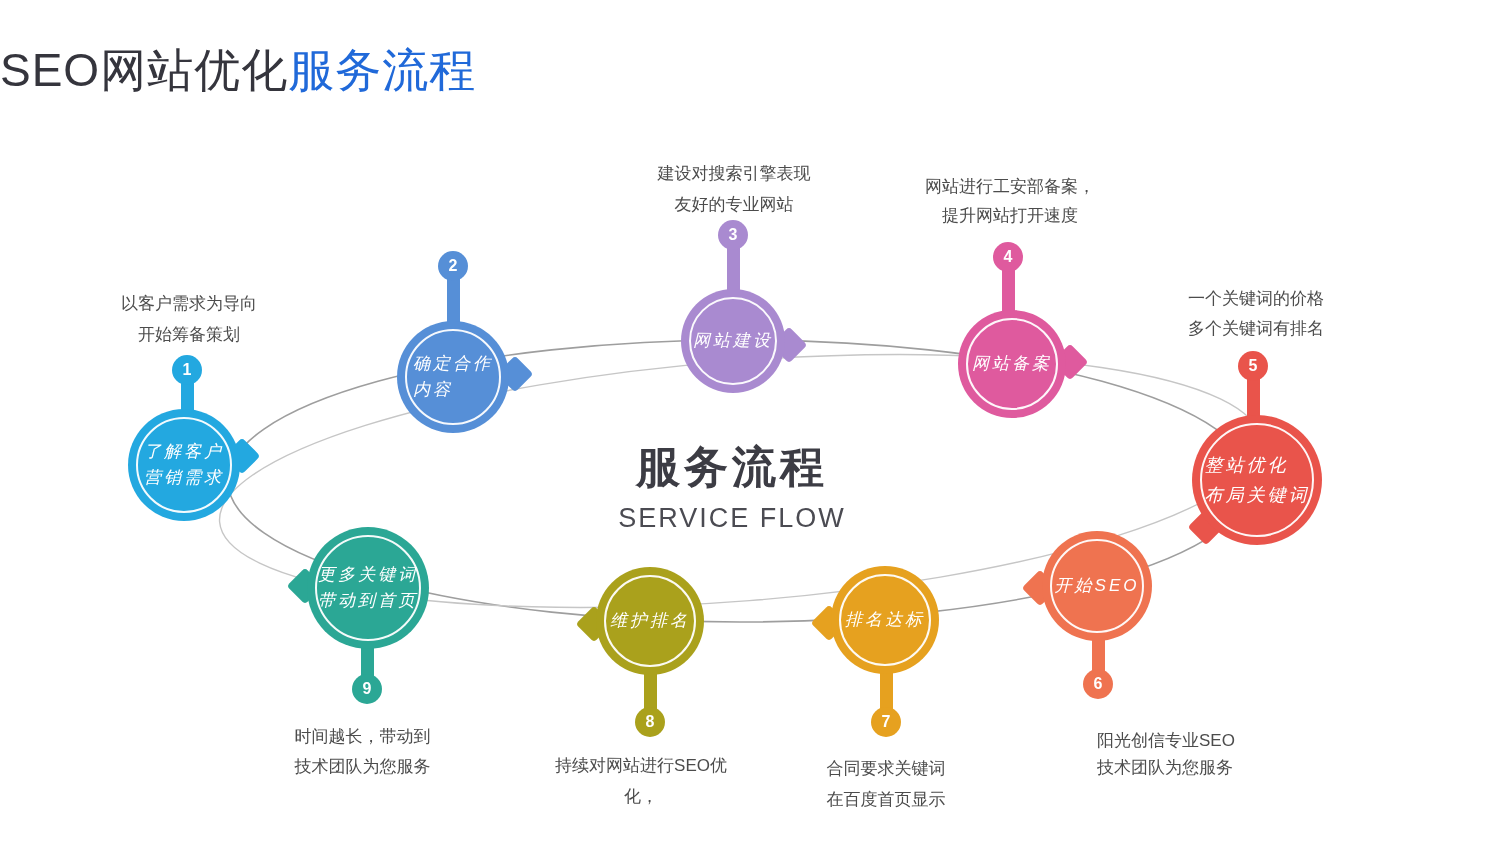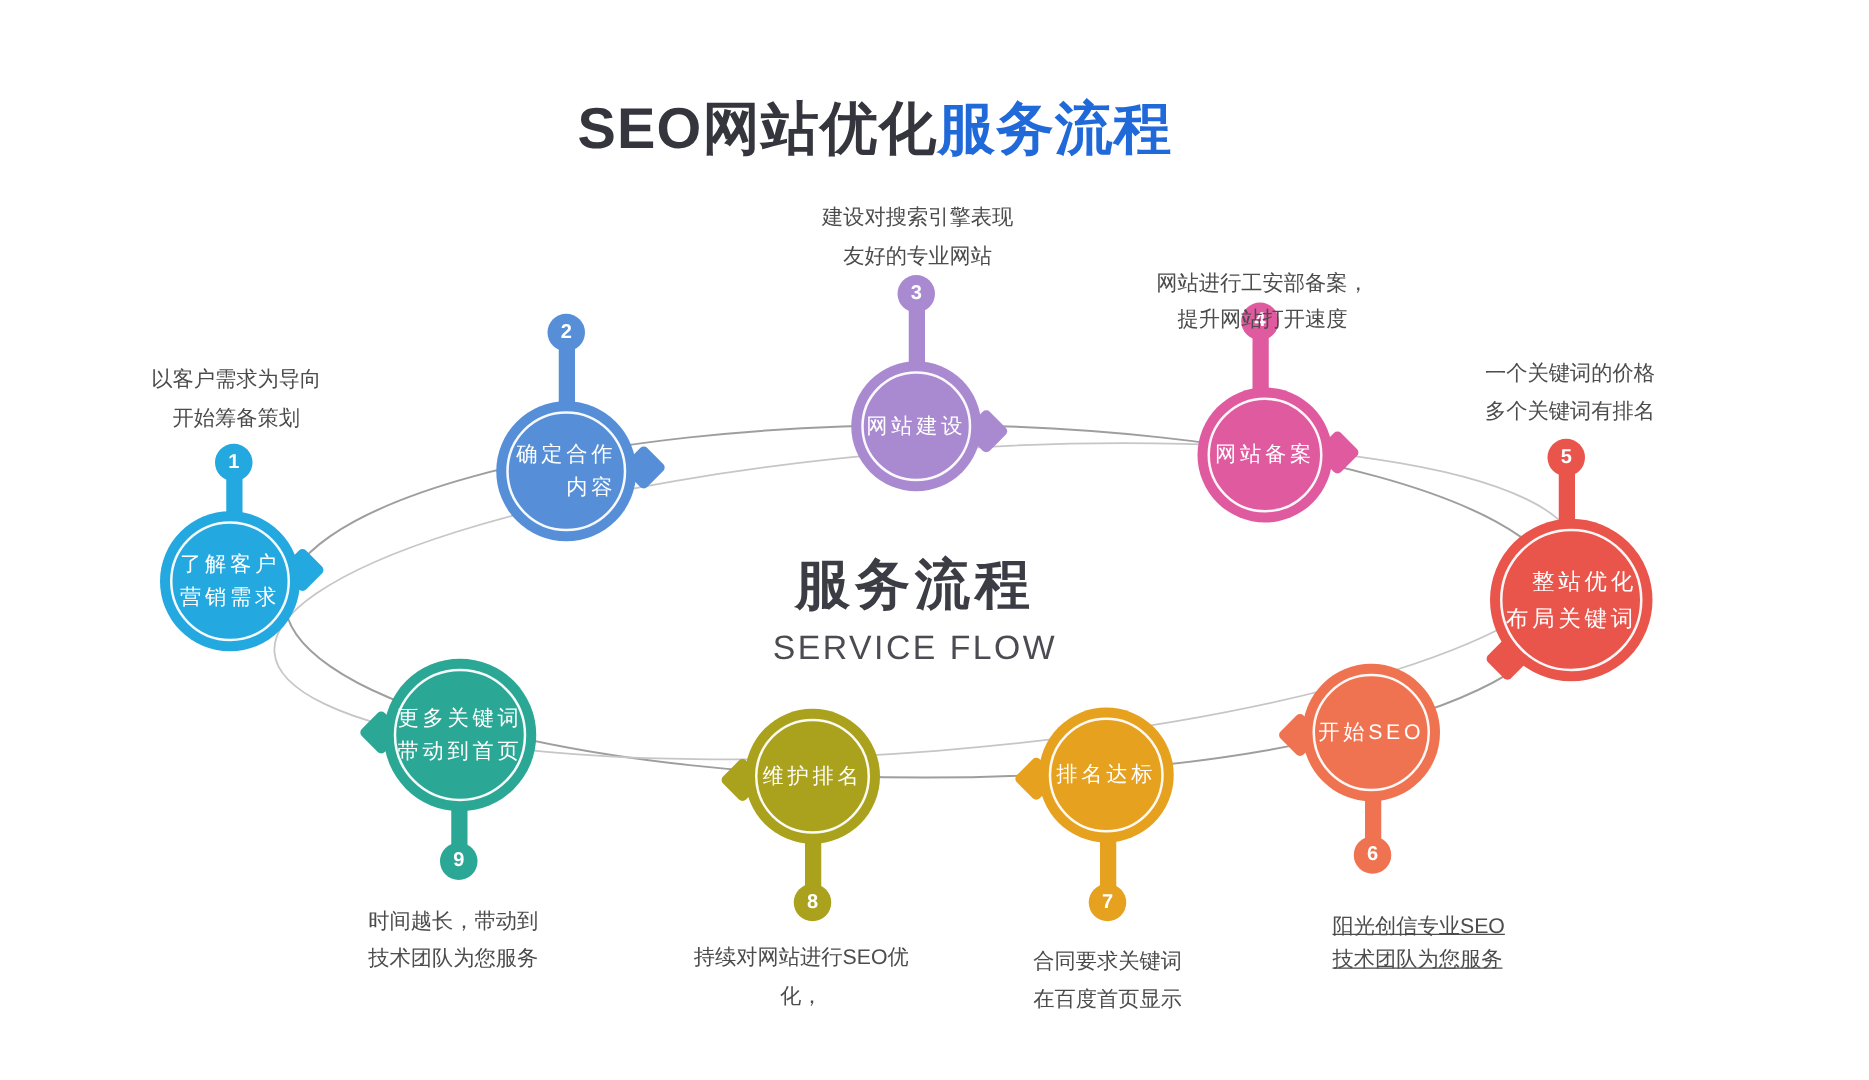--- a/index.html
+++ b/index.html
@@ -1,30 +1,30 @@
 <!DOCTYPE html>
 <html><head>
 <meta charset="utf-8">
 <style>
   html,body{margin:0;padding:0;background:#ffffff;}
   body{font-family:"Liberation Sans","DejaVu Sans",sans-serif;}
   .stage{position:relative;width:1495px;height:864px;background:#ffffff;overflow:hidden;}
   .curves{position:absolute;left:0;top:0;z-index:0;}
-  .page-title{position:absolute;left:0;top:40px;width:1400px;text-align:center;
-    font-size:46px;font-weight:700;letter-spacing:1px;z-index:3;margin-top:32px;}
+  .page-title{position:absolute;left:0;top:40px;width:1400px;
+    font-size:46px;font-weight:400;letter-spacing:1px;z-index:3;}
   .page-title .t-dark{color:#35353d;}
   .page-title .t-accent{color:#2069d9;}
   .center-label{position:absolute;left:572px;top:438px;width:320px;text-align:center;z-index:1;}
   .center-label .zh{font-size:44px;font-weight:700;color:#3c3c44;letter-spacing:4px;}
   .center-label .en{font-size:27px;color:#4b4b52;letter-spacing:2px;margin-top:6px;}
   .node{position:absolute;z-index:2;}
   .bubble{position:absolute;left:0;top:0;width:100%;height:100%;border-radius:50%;
     display:flex;align-items:center;justify-content:center;z-index:3;}
   .ring{position:absolute;inset:8px;border:2.5px solid rgba(255,255,255,.95);border-radius:50%;}
-  .blabel{position:relative;color:#ffffff;font-size:17px;letter-spacing:3px;text-align:right;line-height:26px;}
+  .blabel{position:relative;color:#ffffff;font-size:17px;letter-spacing:3px;text-align:left;line-height:26px;font-style:italic;}
   .blabel.big{font-size:18px;line-height:30px;}
   .stem{position:absolute;width:13px;border-radius:7px;z-index:1;}
   .badge{position:absolute;width:30px;height:30px;border-radius:50%;color:#ffffff;
     display:flex;align-items:center;justify-content:center;font-size:16px;font-weight:700;z-index:2;}
   .tail{position:absolute;width:26px;height:26px;transform:rotate(45deg);border-radius:4px;z-index:2;}
   .desc{position:absolute;color:#4c4c4c;font-size:17px;z-index:2;}
   .desc.center{text-align:center;}
 </style>
 </head>
 <body>
@@ -106,21 +106,21 @@
       </div>
     <div class="tail" data-name="node-tail" style="left: 99px; top: 39px; background-color: rgb(223, 90, 158);"></div>
     <div class="bubble" data-name="node-bubble" style="background-color: rgb(223, 90, 158);">
       <div class="ring" data-name="bubble-ring"></div>
       <div class="blabel" data-name="node-label">
         <div data-name="label-line">网站备案</div>
         <div data-name="label-line"></div>
       </div>
     </div>
   </div>
-  <div class="desc center" data-name="node-desc-4" style="left:915px;top:172px;width:190px;line-height:29px;margin-top:40px;">
+  <div class="desc center" data-name="node-desc-4" style="left:915px;top:172px;width:190px;line-height:29px;">
     <div data-name="desc-line">网站进行工安部备案，</div>
     <div data-name="desc-line">提升网站打开速度</div>
   </div>
 
   <div class="node" data-name="flow-node-5" style="left:1192px;top:415px;width:130px;height:130px;">
     <div class="stem" data-name="node-stem" style="left: 55px; top: -44px; height: 60px; background-color: rgb(233, 84, 75);"></div>
     <div class="badge" data-name="step-number-badge" style="left: 46px; top: -64px; background-color: rgb(233, 84, 75);">
         <span data-name="step-number">5</span>
       </div>
     <div class="tail" data-name="node-tail" style="left: 1px; top: 99px; background-color: rgb(233, 84, 75);"></div>
@@ -144,21 +144,21 @@
       </div>
     <div class="tail" data-name="node-tail" style="left: -15px; top: 44px; background-color: rgb(239, 115, 80);"></div>
     <div class="bubble" data-name="node-bubble" style="background-color: rgb(239, 115, 80);">
       <div class="ring" data-name="bubble-ring"></div>
       <div class="blabel" data-name="node-label">
         <div data-name="label-line">开始SEO</div>
         <div data-name="label-line"></div>
       </div>
     </div>
   </div>
-  <div class="desc" data-name="node-desc-6" style="left:1066px;top:727px;width:170px;line-height:27px;text-decoration:underline;">
+  <div class="desc" data-name="node-desc-6" style="left:1097px;top:727px;width:170px;line-height:27px;">
     <div data-name="desc-line">阳光创信专业SEO</div>
     <div data-name="desc-line">技术团队为您服务</div>
   </div>
 
   <div class="node" data-name="flow-node-7" style="left:831px;top:566px;width:108px;height:108px;">
     <div class="stem" data-name="node-stem" style="left: 49px; top: 95px; height: 66px; background-color: rgb(230, 161, 31);"></div>
     <div class="badge" data-name="step-number-badge" style="left: 40px; top: 141px; background-color: rgb(230, 161, 31);">
         <span data-name="step-number">7</span>
       </div>
     <div class="tail" data-name="node-tail" style="left: -15px; top: 44px; background-color: rgb(230, 161, 31);"></div>

